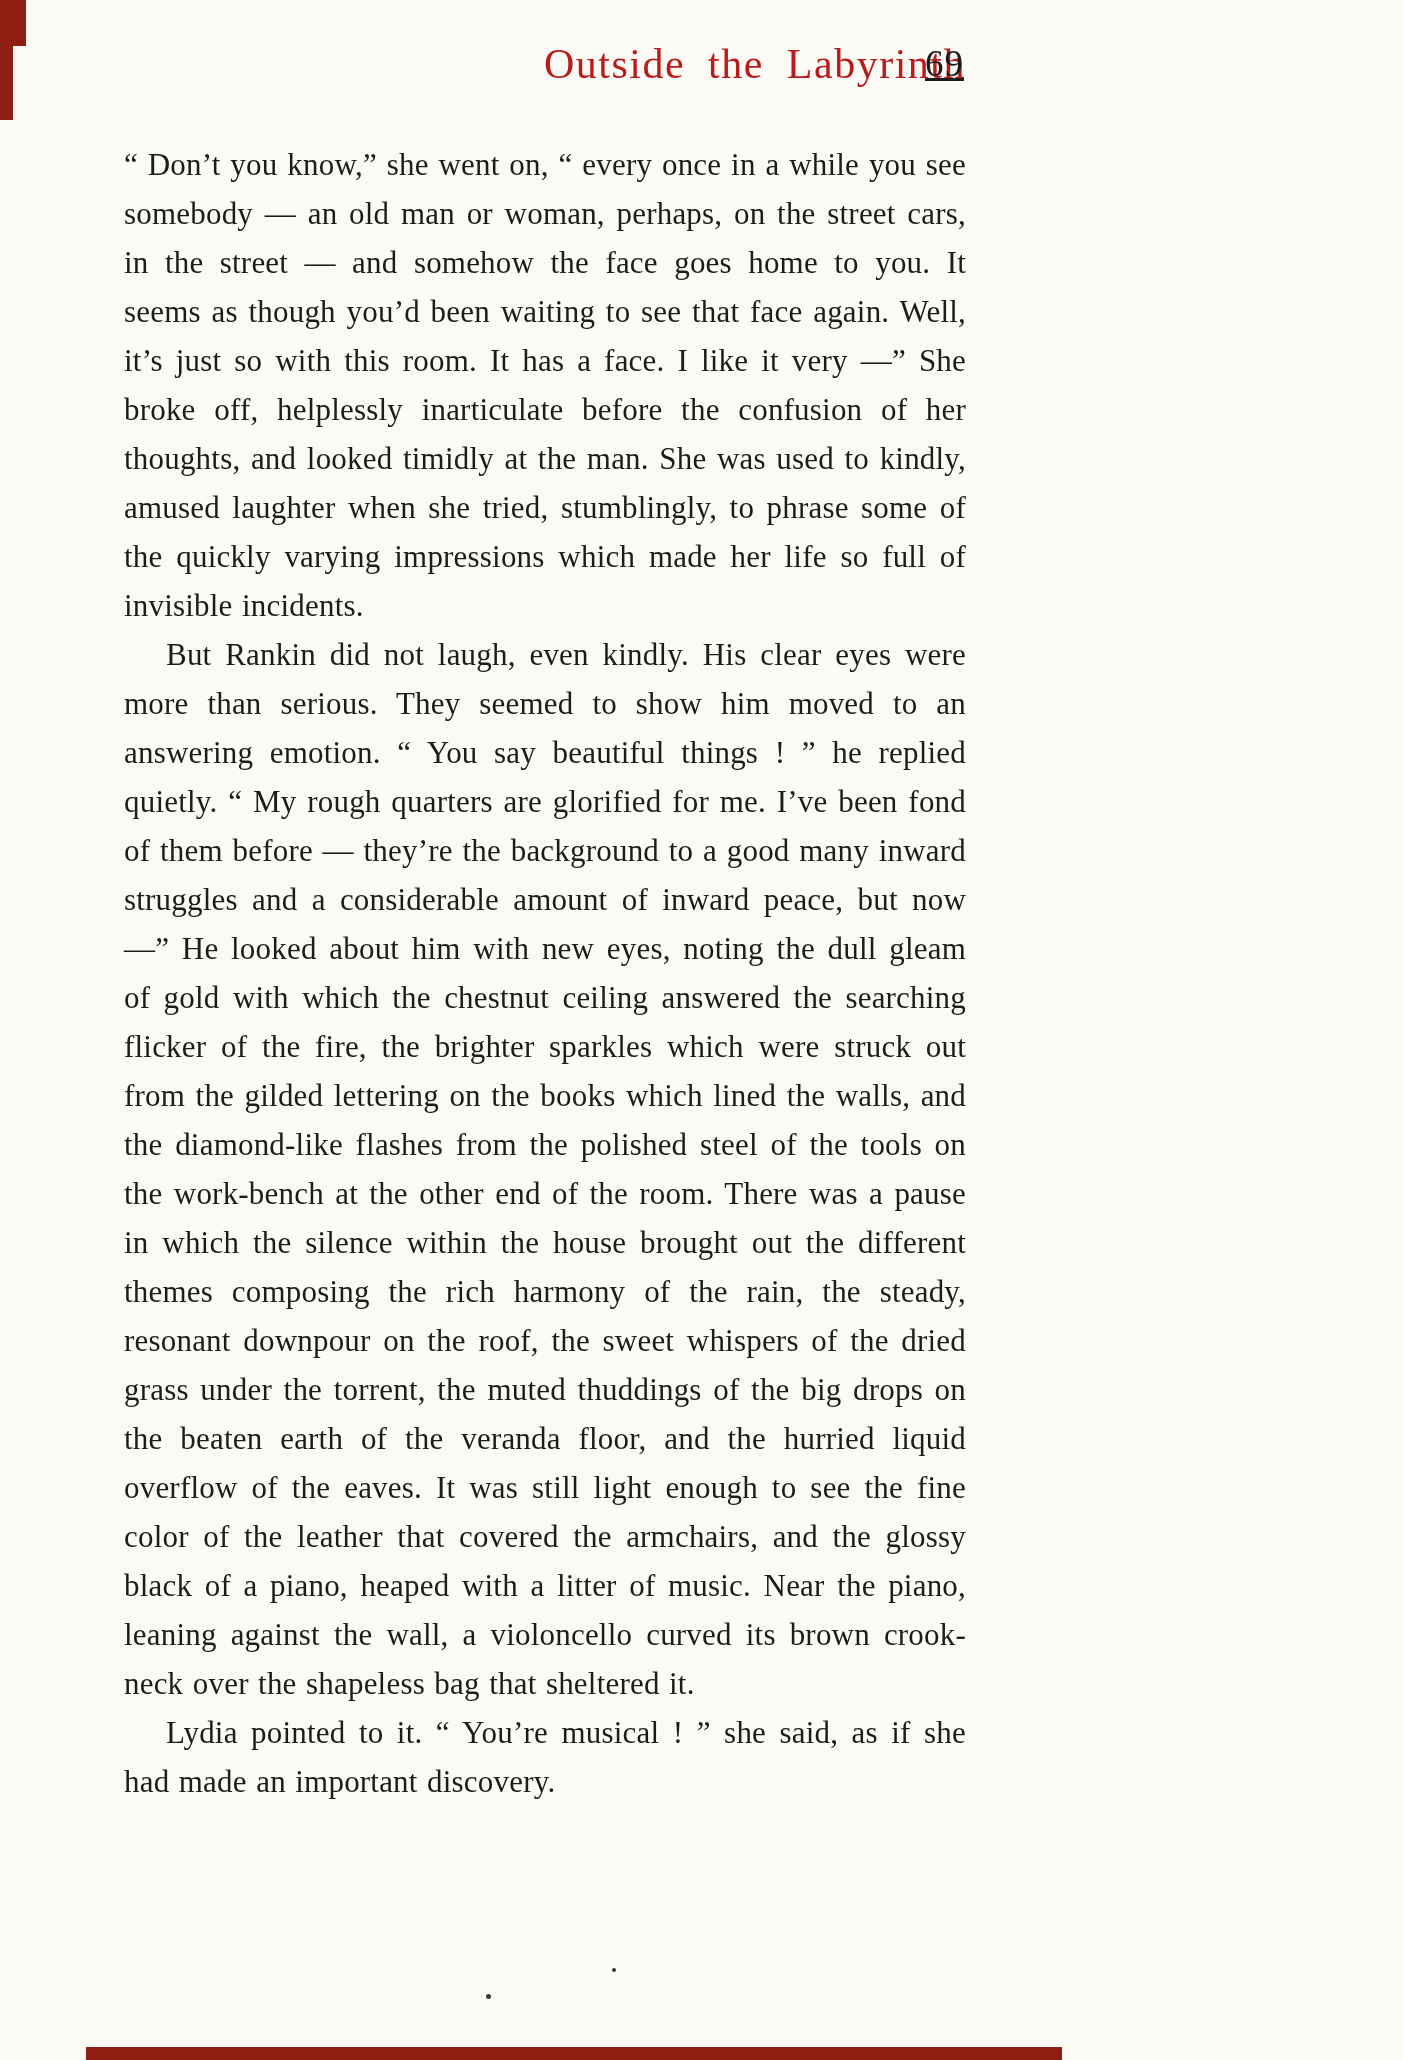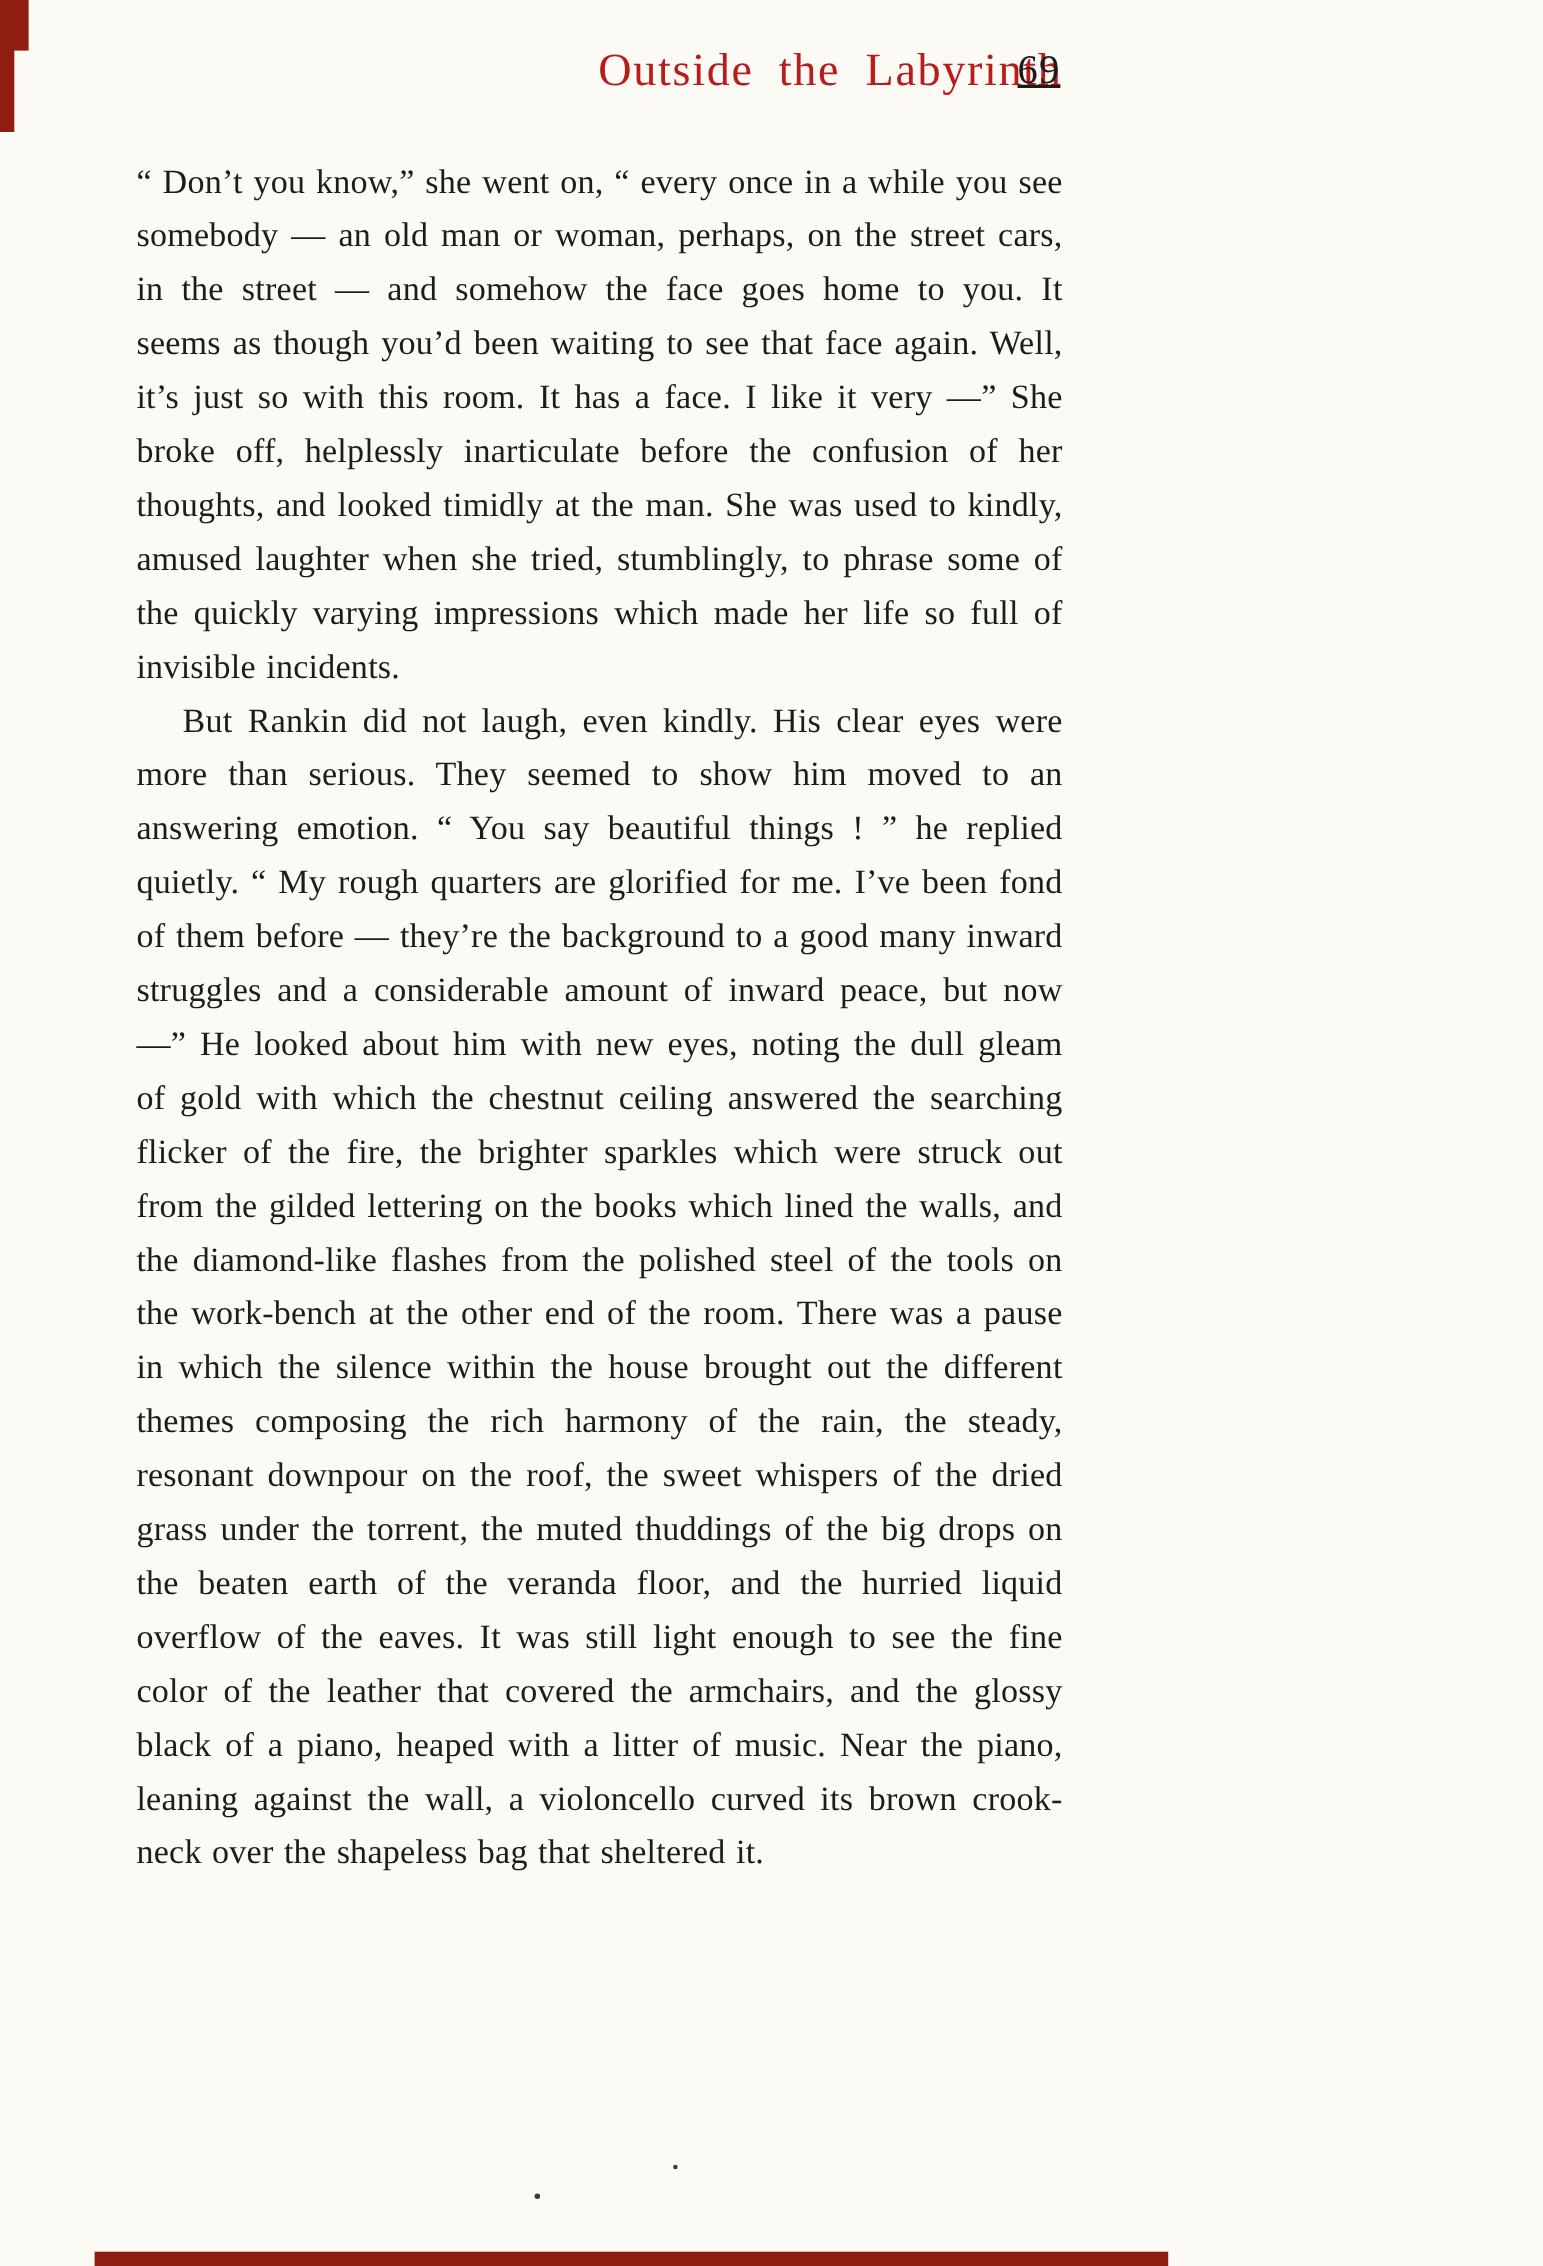--- a/index.html
+++ b/index.html
@@ -82,16 +82,17 @@
 
   <div class="content">
     <header>
       <span class="running-head">Outside the Labyrinth</span>
       <span class="page-number">69</span>
     </header>
 
     <main>
       <p class="first">“ Don’t you know,” she went on, “ every once in a while you see somebody — an old man or woman, perhaps, on the street cars, in the street — and somehow the face goes home to you.  It seems as though you’d been waiting to see that face again.  Well, it’s just so with this room.  It has a face.  I like it very —”  She broke off, helplessly inarticulate before the confusion of her thoughts, and looked timidly at the man.  She was used to kindly, amused laughter when she tried, stumblingly, to phrase some of the quickly varying impressions which made her life so full of invisible incidents.</p>
       <p>But Rankin did not laugh, even kindly.  His clear eyes were more than serious.  They seemed to show him moved to an answering emotion.  “ You say beautiful things ! ” he replied quietly.  “ My rough quarters are glorified for me. I’ve been fond of them before — they’re the background to a good many inward struggles and a considerable amount of inward peace, but now —”  He looked about him with new eyes, noting the dull gleam of gold with which the chestnut ceiling answered the searching flicker of the fire, the brighter sparkles which were struck out from the gilded lettering on the books which lined the walls, and the diamond-like flashes from the polished steel of the tools on the work-bench at the other end of the room.  There was a pause in which the silence within the house brought out the different themes composing the rich harmony of the rain, the steady, resonant downpour on the roof, the sweet whispers of the dried grass under the torrent, the muted thuddings of the big drops on the beaten earth of the veranda floor, and the hurried liquid overflow of the eaves. It was still light enough to see the fine color of the leather that covered the armchairs, and the glossy black of a piano, heaped with a litter of music.  Near the piano, leaning against the wall, a violoncello curved its brown crook-neck over the shapeless bag that sheltered it.</p>
+      <p>Lydia pointed to it.  “ You’re musical ! ” she said, as if she had made an important discovery.</p>
     </main>
   </div>
 
 </div>
 
 </body></html>

